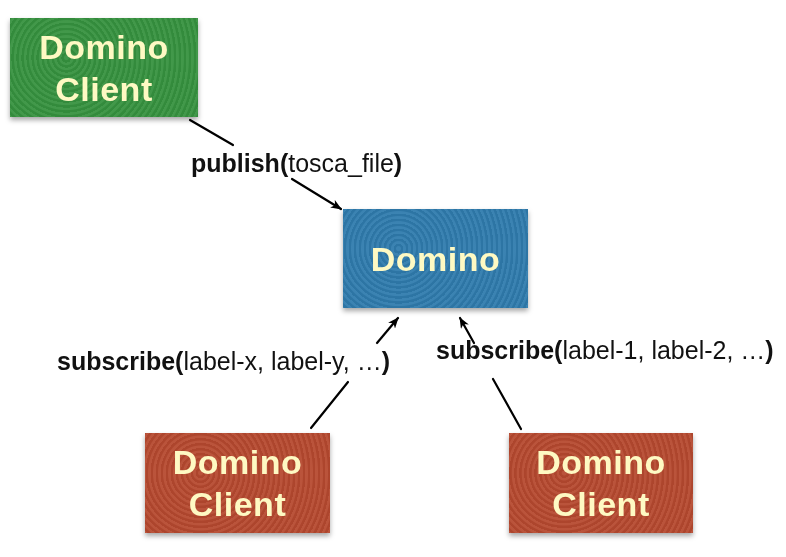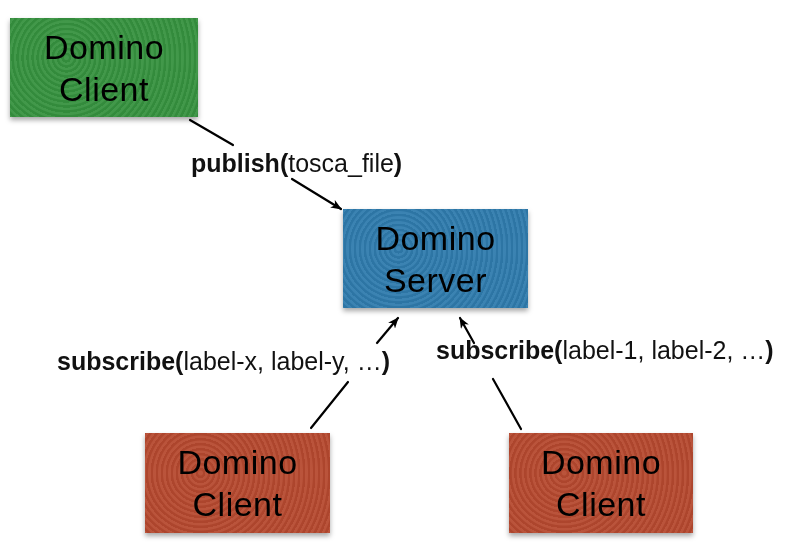--- a/index.html
+++ b/index.html
@@ -16,22 +16,22 @@
     width: 786px;
     height: 557px;
     background: #ffffff;
   }
   .node {
     position: absolute;
     display: flex;
     flex-direction: column;
     align-items: center;
     justify-content: center;
-    color: #000000;
-    font-weight: normal;
+    color: #fef9c3;
+    font-weight: bold;
     font-size: 34px;
     line-height: 42px;
     text-align: center;
     box-shadow: 0 3px 5px rgba(0,0,0,0.35);
     letter-spacing: 0.5px;
   }
   
   .node::after {
     content: "";
     position: absolute;
@@ -94,21 +94,20 @@
     <line x1="474" y1="343" x2="460" y2="318" marker-end="url(#arrowhead)"></line>
   </svg>
 
   <div class="node node-publisher">
     <span>Domino</span>
     <span>Client</span>
   </div>
 
   <div class="node node-server">
     <span>Domino</span>
-    <span>Server</span>
   </div>
 
   <div class="node node-sub-left">
     <span>Domino</span>
     <span>Client</span>
   </div>
 
   <div class="node node-sub-right">
     <span>Domino</span>
     <span>Client</span>

